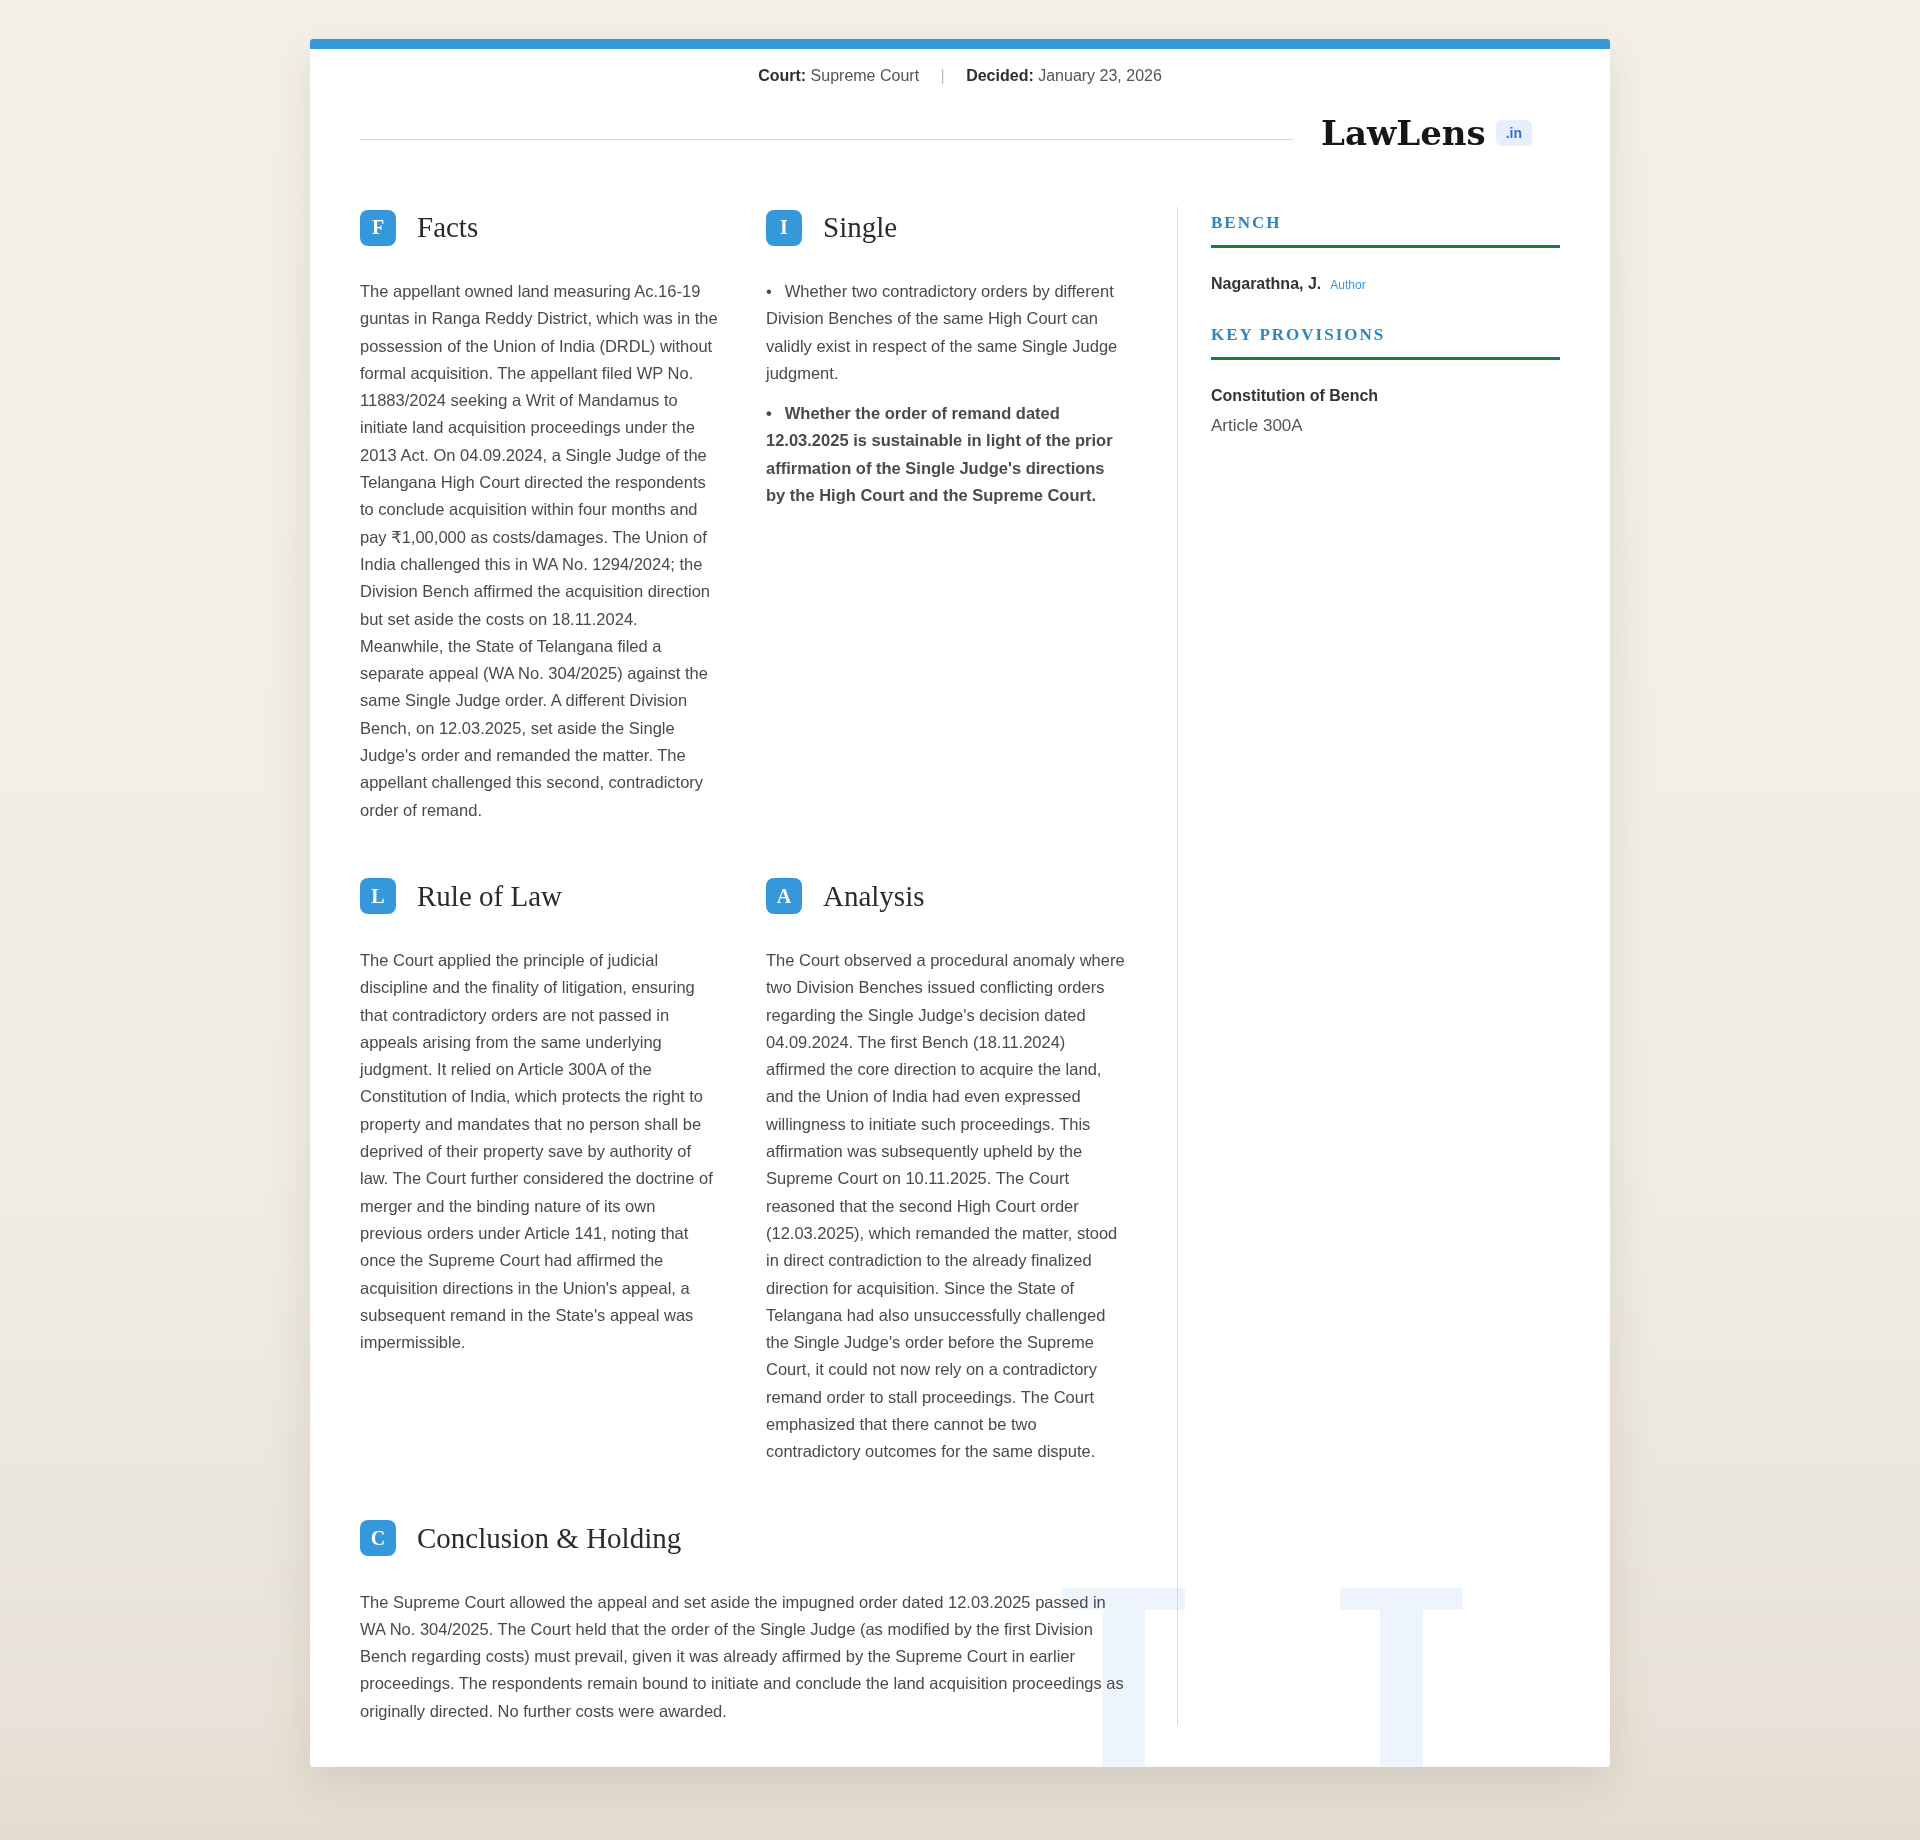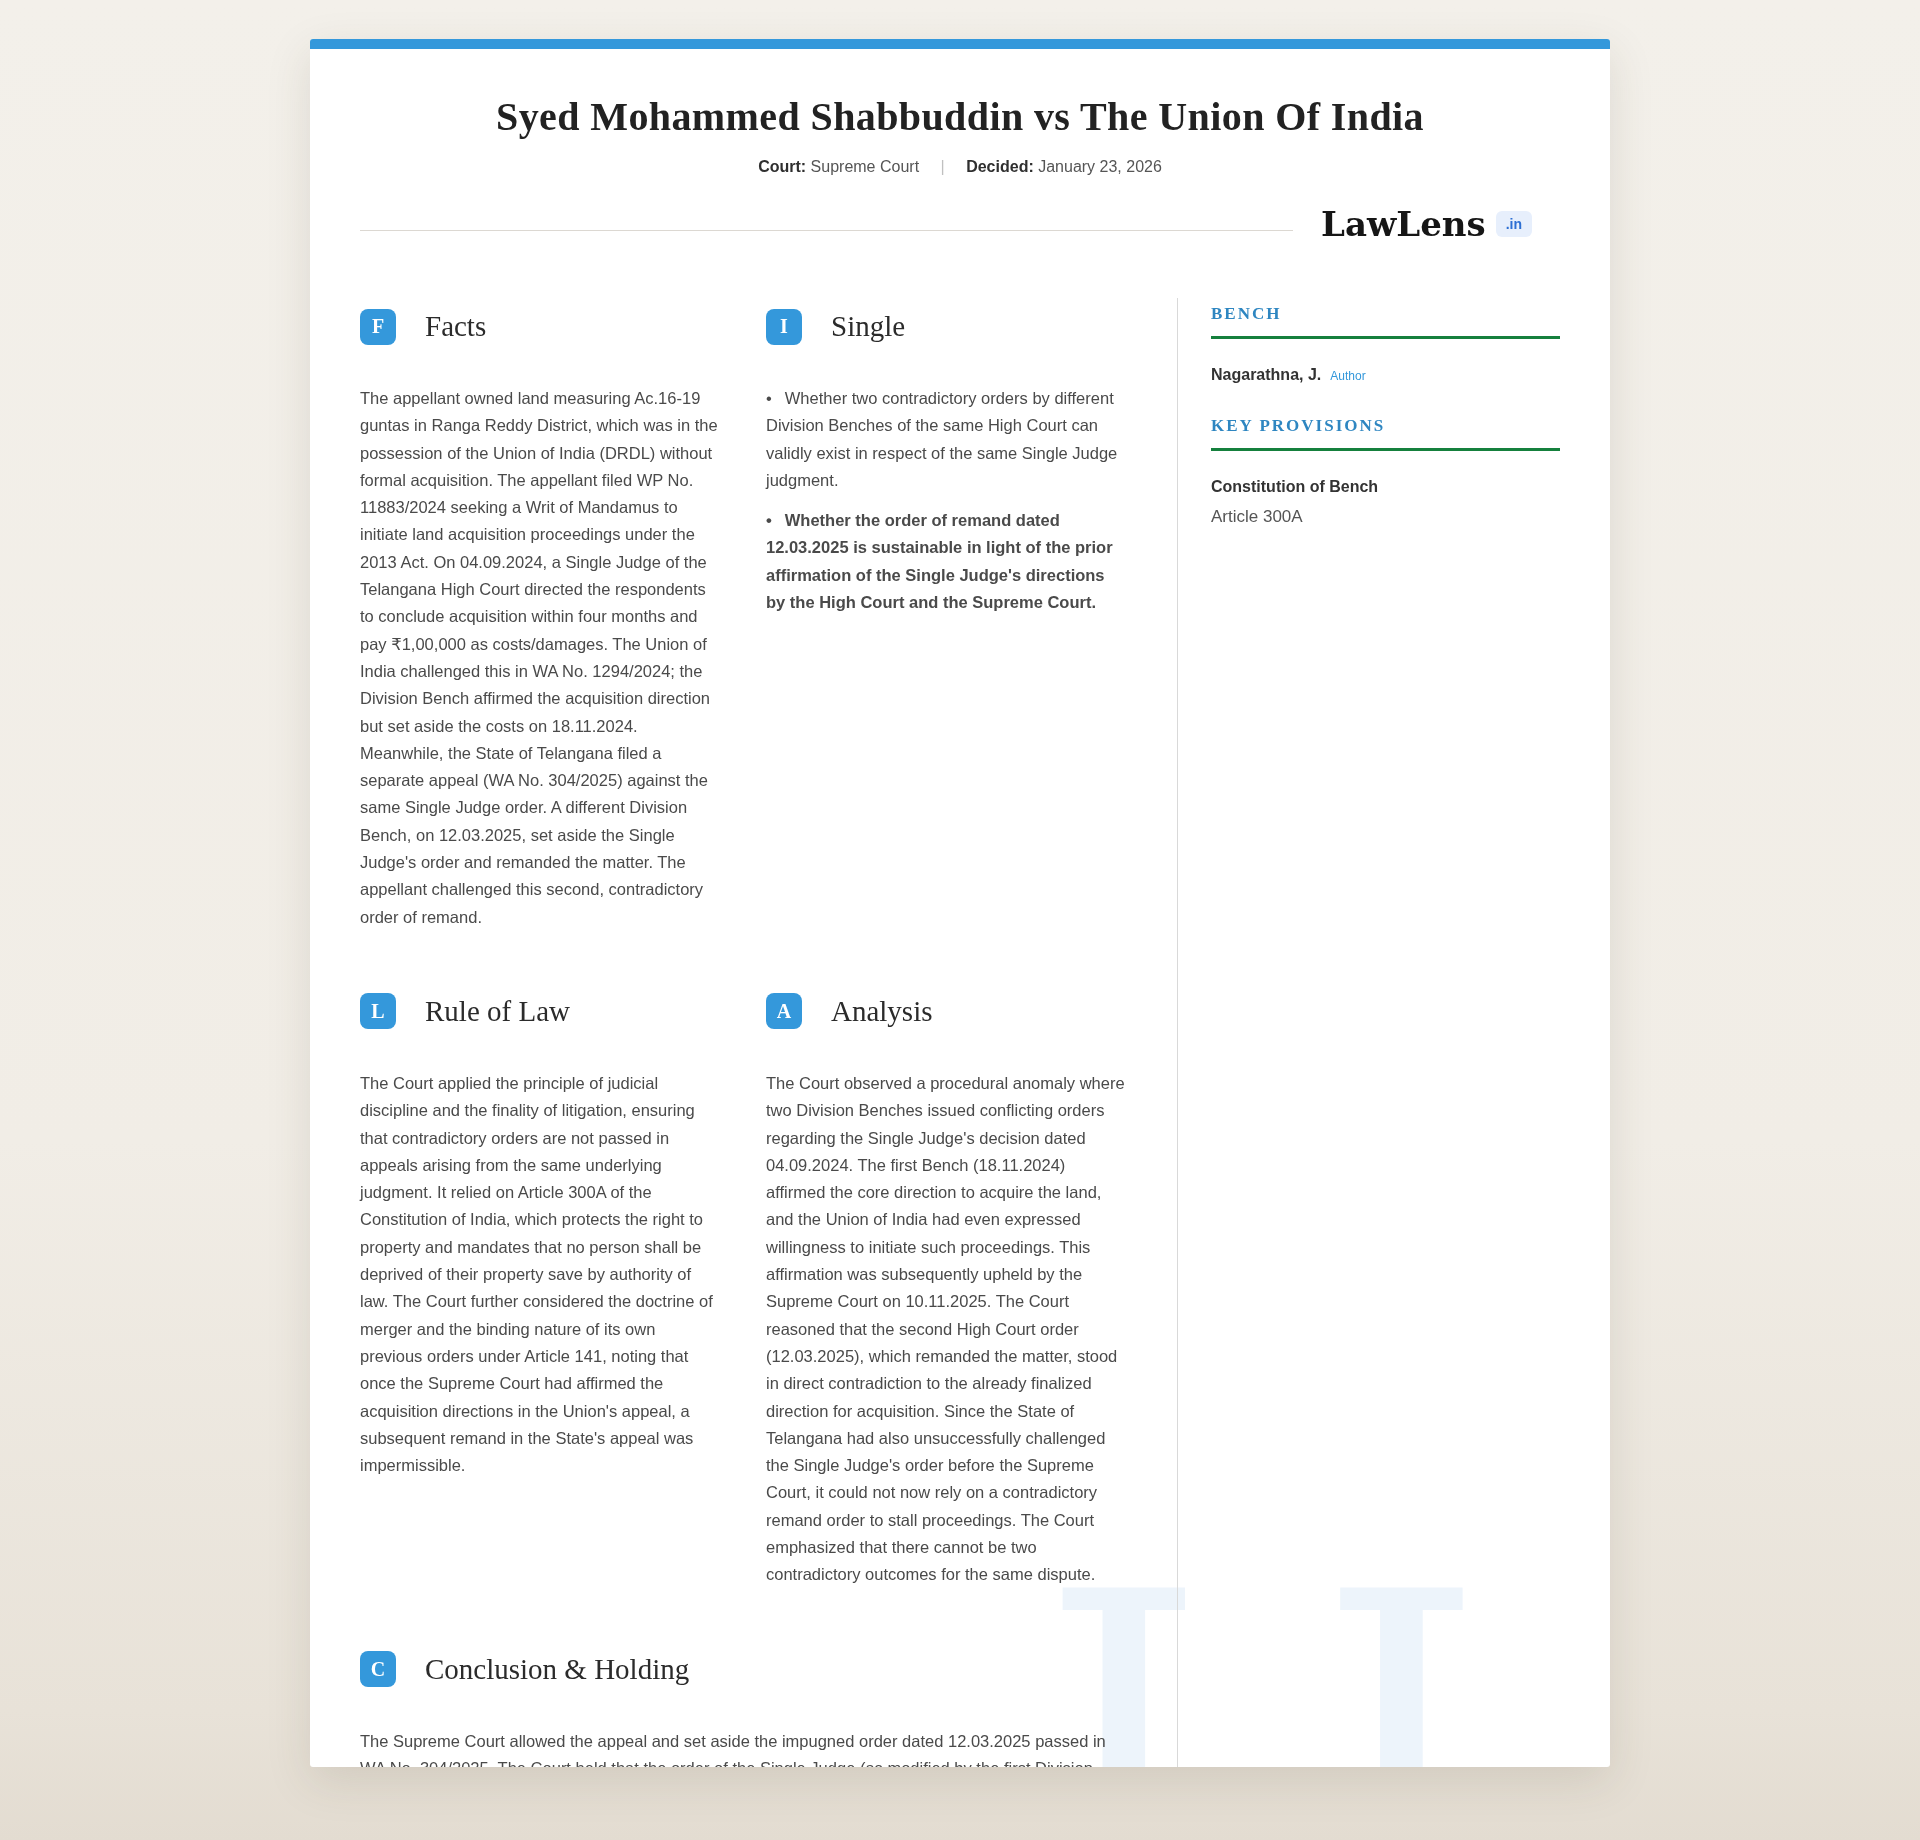--- a/index.html
+++ b/index.html
@@ -90,21 +90,21 @@
     border-radius: 8px;
     background: #3498db;
     color: #ffffff;
     font-family: "Liberation Serif", "DejaVu Serif", serif;
     font-size: 20px;
     font-weight: 700;
     display: flex; align-items: center; justify-content: center;
     flex: 0 0 36px;
   }
   .section h2 {
-    margin: 12px;
+    margin: 4px;
     font-family: "Liberation Serif", "DejaVu Serif", serif;
     font-size: 29px;
     font-weight: 500;
     color: #2b2b2b;
   }
   .section p {
     margin: 30px 0 0;
     font-size: 16.5px;
     line-height: 27.3px;
     color: #4a4a4a;
@@ -150,21 +150,20 @@
 </head>
 <body>
 
 <div class="card">
   <div class="topbar"></div>
 
   <div class="watermark">LL</div>
 
   <div class="inner">
 
-    <h1 class="case-title">Syed Mohammed Shabbuddin vs The Union Of India</h1>
 
     <div class="meta">
       <span class="lbl">Court:</span>
       <span>Supreme Court</span>
       <span class="sep">|</span>
       <span class="lbl">Decided:</span>
       <span>January 23, 2026</span>
     </div>
 
     <div class="logo-row">

